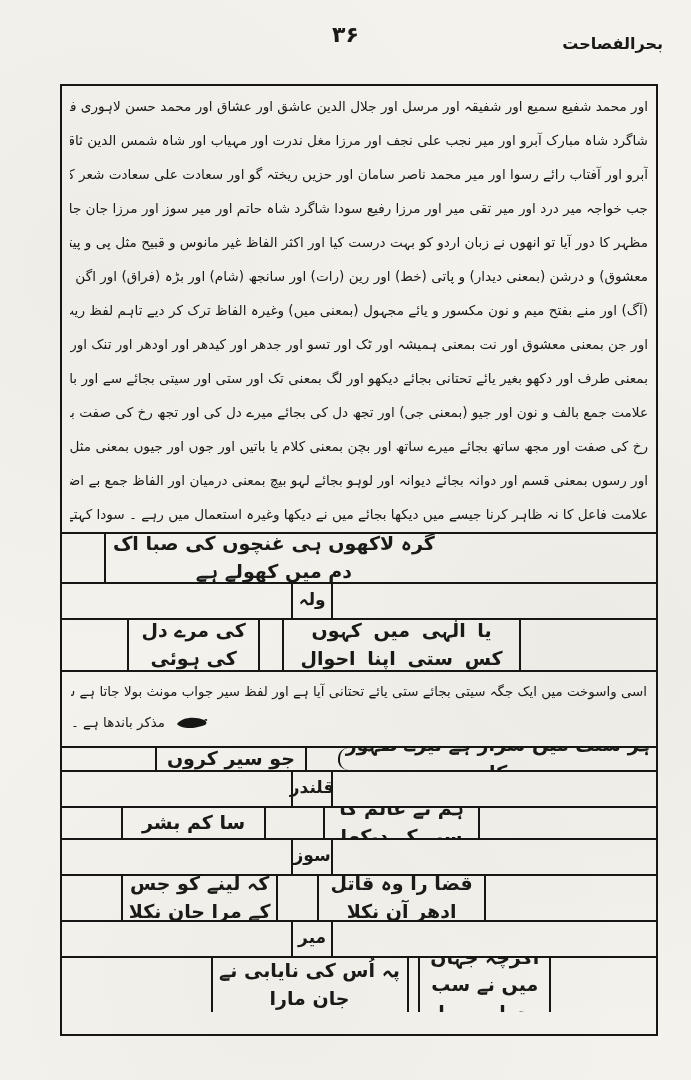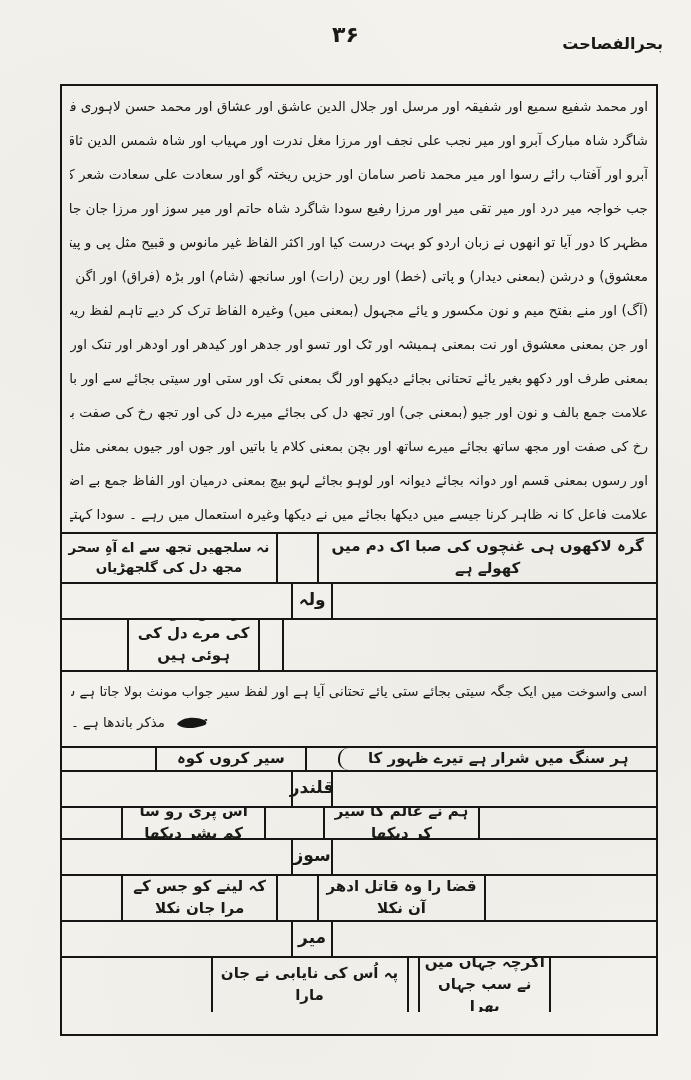--- a/index.html
+++ b/index.html
@@ -40,21 +40,21 @@
   .bline::after{content:"";display:inline-block;width:100%;}
   .bline.lastline{text-align:right;white-space:nowrap;}
   .bline.lastline::after{content:none;}
   .flourish{display:inline-block;vertical-align:middle;margin:0 10px;}
   
   .trow{display:flex;border-top:2px solid #161614;box-sizing:border-box;direction:ltr;}
   .trow > div{box-sizing:border-box;}
   .trow > div + div{border-left:2px solid #161614;}
   .cell{
     display:flex;align-items:center;justify-content:center;
-    direction:rtl;font-weight:bold;font-size:15px;line-height:1.45;
+    direction:rtl;font-weight:bold;font-size:19px;line-height:1.45;
     text-align:center;padding:1px 4px;overflow:hidden;
   }
   .labelcell{
     display:flex;align-items:flex-start;justify-content:center;
     direction:rtl;font-weight:bold;font-size:17px;padding-top:5px;
     overflow:visible;white-space:nowrap;
   }
   
   .r1{height:50px;}  .r1 .l{width:36%;font-size:13.5px;} .r1 .g{width:7%;} .r1 .r{width:57%;}
   .lrow{height:36px;padding-left:24px;} .lrow .sl{width:36%;} .lrow .lab{width:7%;} .lrow .sr{width:57%;}
@@ -94,35 +94,35 @@
       <div class="bline">بمعنی طرف اور دکھو بغیر یائے تحتانی بجائے دیکھو اور لگ بمعنی تک اور ستی اور سیتی بجائے سے اور باتاں وراتاں اور بلبلاں وغیرہ</div>
       <div class="bline">علامت جمع بالف و نون اور جیو (بمعنی جی) اور تجھ دل کی بجائے میرے دل کی اور تجھ رخ کی صفت بجائے تیرے</div>
       <div class="bline">رخ کی صفت اور مجھ ساتھ بجائے میرے ساتھ اور بچن بمعنی کلام یا باتیں اور جوں اور جیوں بمعنی مثل اور نکسے بمعنی نکلے</div>
       <div class="bline">اور رسوں بمعنی قسم اور دوانہ بجائے دیوانہ اور لوہو بجائے لہو بیچ بمعنی درمیان اور الفاظ جمع بے اضافت اور اکثر جگہ</div>
       <div class="bline lastline">
         <span>علامت فاعل کا نہ ظاہر کرنا جیسے میں دیکھا بجائے میں نے دیکھا وغیرہ استعمال میں رہے ۔ سودا کہتے ہیں ۔</span>
       </div>
     </div>
 
     <div class="trow r1">
-      <div class="cell l">نہ سلجھیں تجھ سے اے آہِ سحر مجھ دل کی گلجھڑیاں</div>
       <div class="g"></div>
       <div class="cell r">گرہ لاکھوں ہی غنچوں کی صبا اک دم میں کھولے ہے</div>
     </div>
 
     <div class="trow lrow">
       <div class="sl"></div>
       <div class="labelcell lab">ولہ</div>
       <div class="sr"></div>
     </div>
 
     <div class="trow r3">
       <div class="lp"></div>
       <div class="cell l">زلفیں خوباں کی مرے دل کی ہوئی ہیں جنجال</div>
       <div class="g"></div>
+      <div class="cell r">یا الٰہی میں کہوں کس ستی اپنا احوال</div>
       <div class="rp"></div>
     </div>
 
     <div class="prose">
       <div class="pline">اسی واسوخت میں ایک جگہ سیتی بجائے ستی یائے تحتانی آیا ہے اور لفظ سیر جواب مونث بولا جاتا ہے سودا نے اسکو</div>
       <div class="pline second">
         <svg class="flourish" width="34" height="14" viewBox="0 0 34 14">
             <path d="M2,8 C7,1 20,0 29,4 C33,6 32,9 27,10 C18,13 6,13 2,8 Z M29,4 C31,2 33,3 32,5 Z" fill="#161614"></path>
           </svg><span>مذکر باندھا ہے ۔</span>
       </div>

